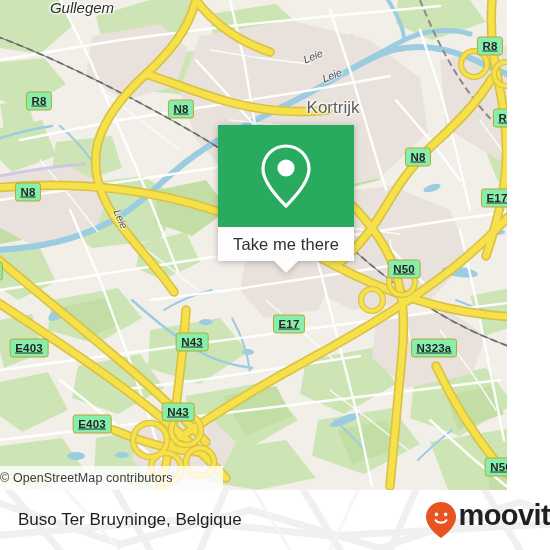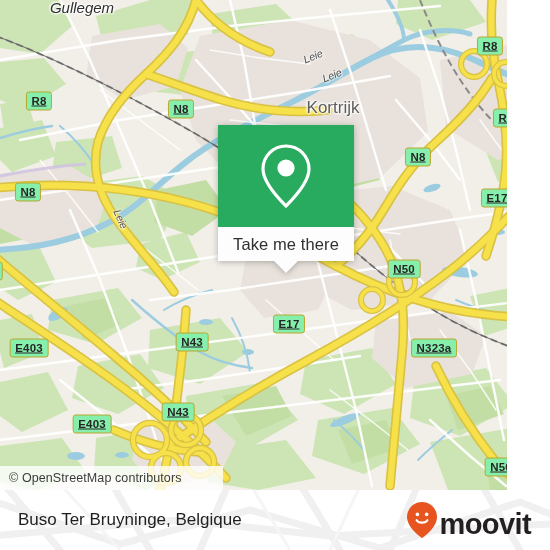--- a/index.html
+++ b/index.html
@@ -31,21 +31,20 @@
   
   .attrib {
     position: absolute;
     left: 0;
     top: 466px;
     height: 24px;
     width: 223px;
     background: rgba(255,255,255,0.80);
     display: flex;
     align-items: center;
-    padding-left: 9px;
     box-sizing: border-box;
     z-index: 40;
   }
   .attrib span {
     font-size: 12.5px;
     color: #3b3b3b;
     letter-spacing: 0.1px;
     white-space: nowrap;
   }
 
@@ -156,25 +155,25 @@
     left: 18px;
     top: 50%;
     transform: translateY(-50%);
     font-size: 17px;
     color: #1f1f1f;
     white-space: nowrap;
     z-index: 3;
   }
   .logo {
     position: absolute;
-    right: 19px;
+    right: 0;
     top: 50%;
     transform: translateY(-50%);
     display: flex;
-    align-items: flex-end;
+    align-items: flex-start;
     z-index: 3;
   }
   .logo-word {
     font-size: 29px;
     font-weight: bold;
     color: #231f20;
     letter-spacing: -0.6px;
     line-height: 1;
     margin-left: 2px;
   }

